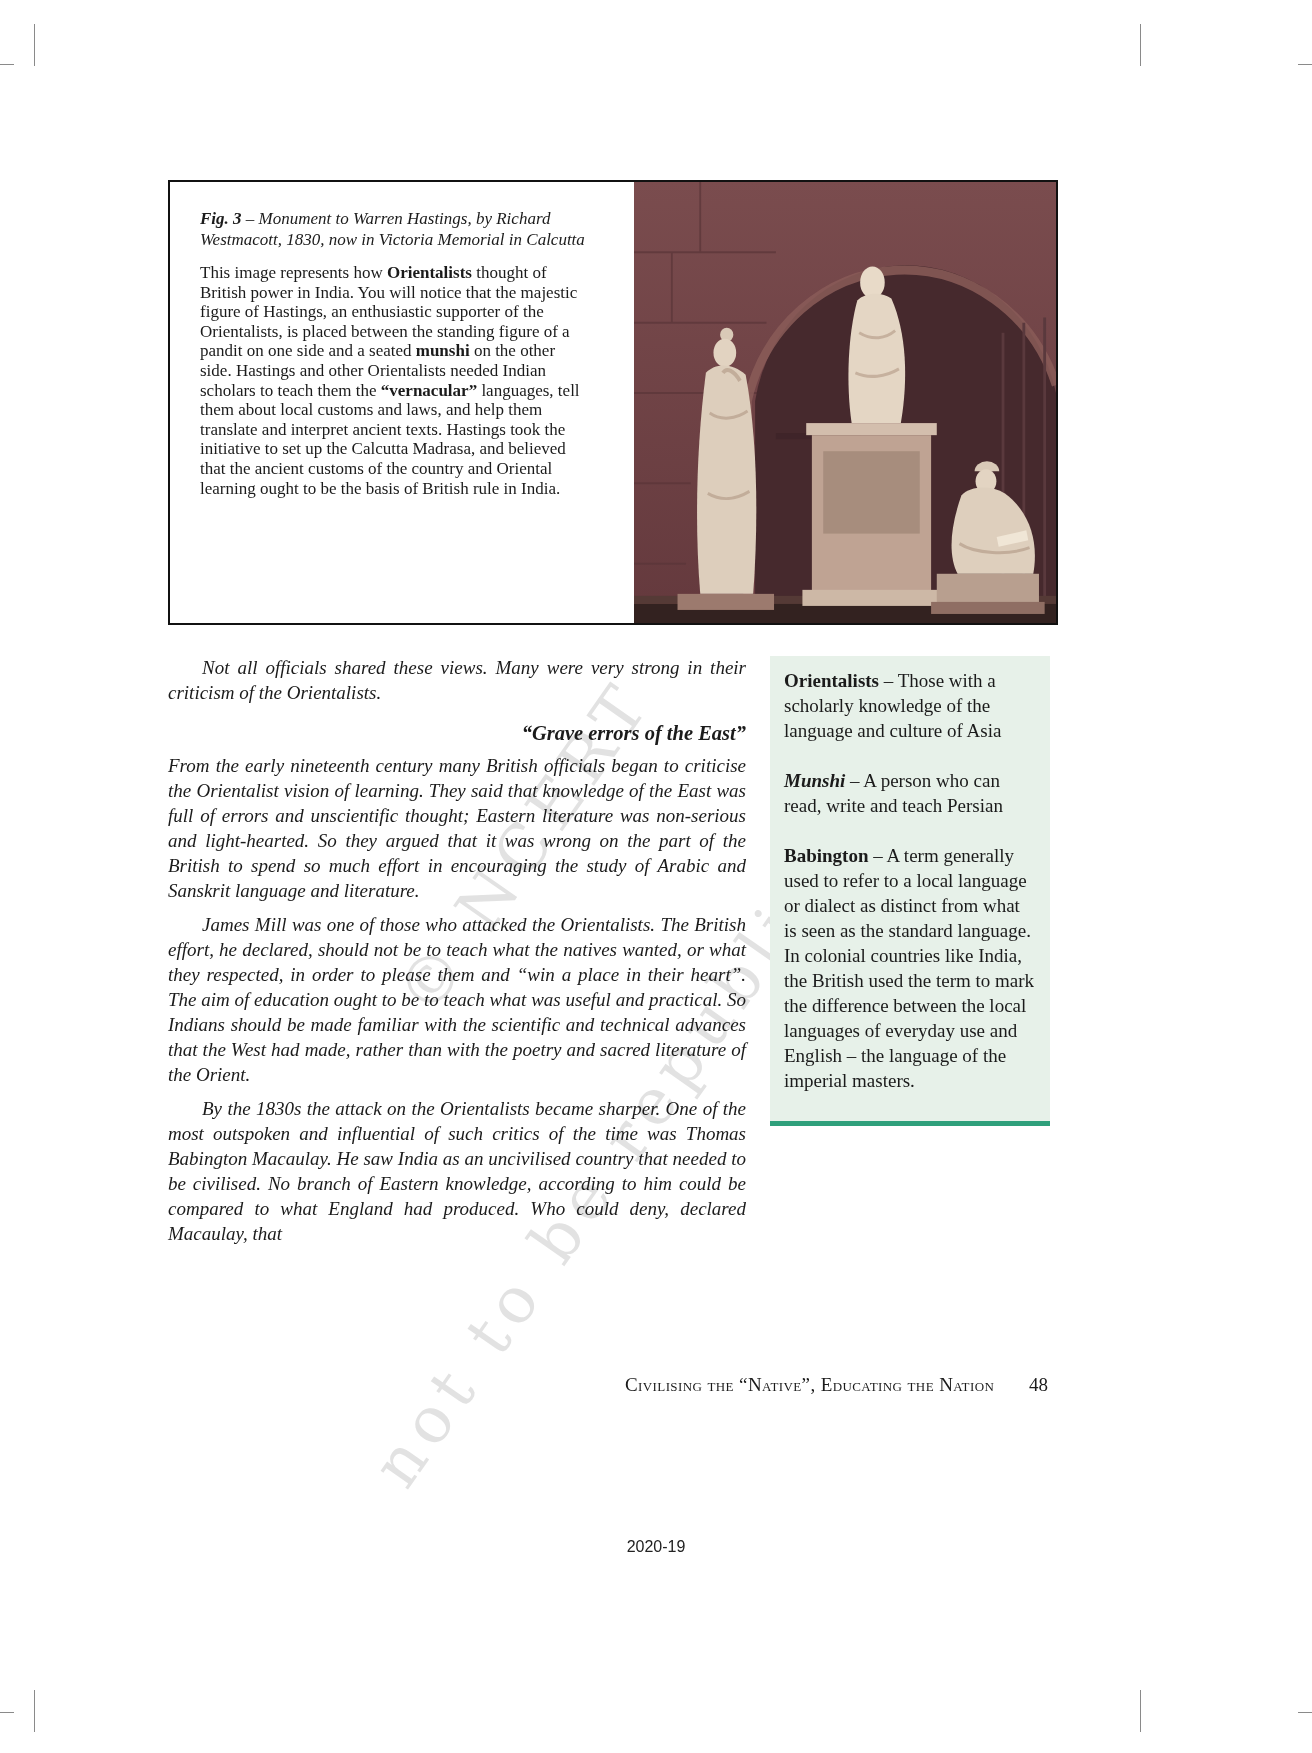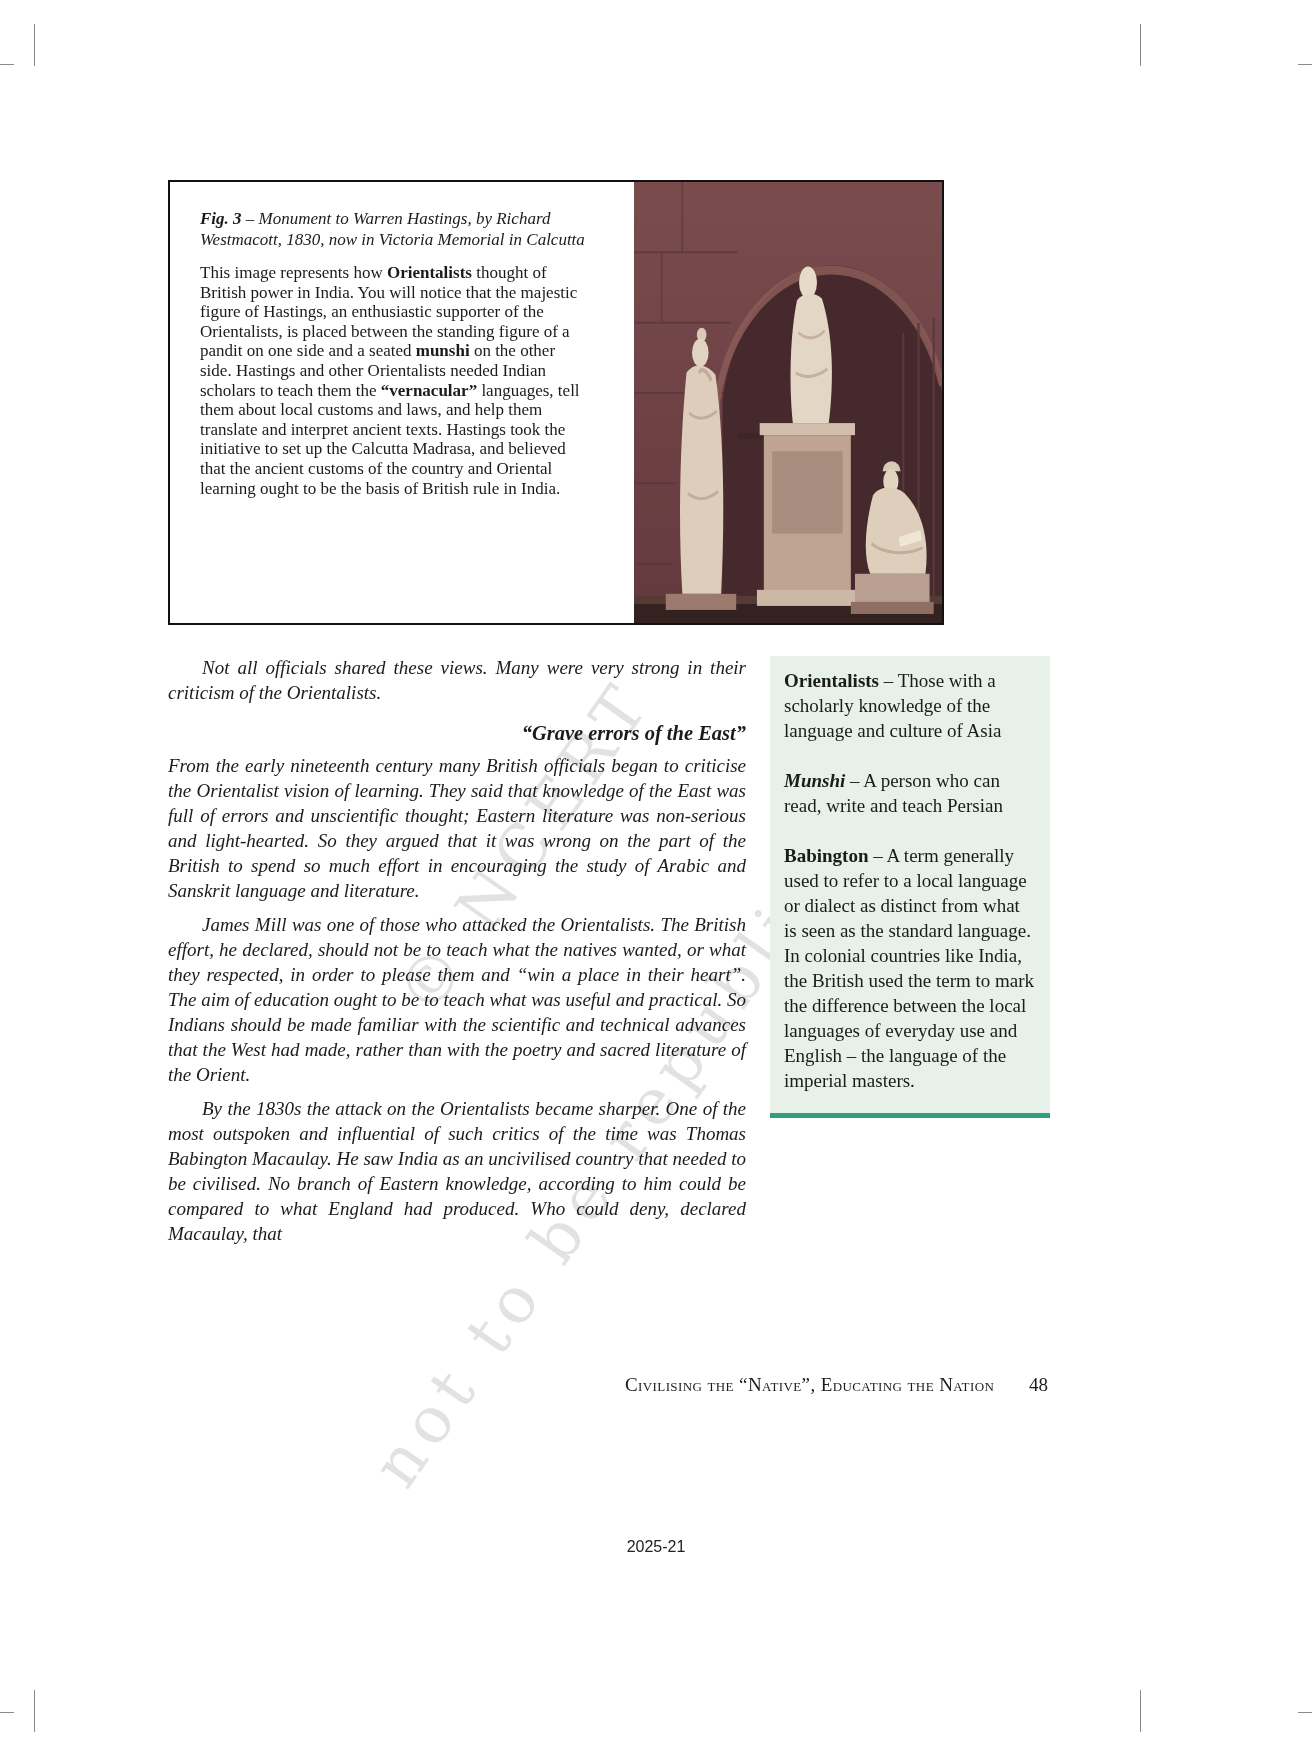--- a/index.html
+++ b/index.html
@@ -22,21 +22,21 @@
   .crop.tr-v { left: 1140px;top: 24px;   width: 1px;  height: 42px; }
   .crop.tr-h { right: 0;    top: 64px;   width: 14px; height: 1px;  }
   .crop.bl-v { left: 34px;  top: 1690px; width: 1px;  height: 42px; }
   .crop.bl-h { left: 0;     top: 1712px; width: 14px; height: 1px;  }
   .crop.br-v { left: 1140px;top: 1690px; width: 1px;  height: 42px; }
   .crop.br-h { right: 0;    top: 1712px; width: 14px; height: 1px;  }
 
   
   .figure-box {
     position: absolute; left: 168px; top: 180px;
-    width: 776px; height: 445px;
+    width: 890px; height: 445px;
     border: 2px solid #111;
     box-sizing: border-box;
     display: flex;
     background: #fff;
     gap: 24px;
   }
   .figure-text {
     width: 440px; box-sizing: border-box;
     padding: 26px 20px 0 30px;
   }
@@ -68,21 +68,21 @@
     font-size: 20.5px; font-weight: bold;
     margin: 16px 0 7px 0; text-align: right;
   }
 
   
   .glossary {
     position: absolute; left: 770px; top: 656px; width: 280px;
     box-sizing: border-box;
     background: var(--sidebar_bg, #e7f1e9);
     border-bottom: 5px solid var(--rule_green, #2fa07b);
-    padding: 12px 14px 20px 14px;
+    padding: 12px 14px 28px 14px;
     font-size: 19px; line-height: 25px;
   }
   .glossary .entry { margin: 0 0 25px 0; }
   .glossary .entry:last-child { margin-bottom: 0; }
 
   
   .footer {
     position: absolute; top: 1374px; right: 264px;
     font-size: 19px; white-space: nowrap;
   }
@@ -212,15 +212,15 @@
     <div class="entry"><span class="b">Orientalists</span><span> – Those with a scholarly knowledge of the language and culture of Asia</span></div>
     <div class="entry"><span class="b i">Munshi</span><span> – A person who can read, write and teach Persian</span></div>
     <div class="entry"><span class="b">Babington</span><span> – A term generally used to refer to a local language or dialect as distinct from what is seen as the standard language. In colonial countries like India, the British used the term to mark the difference between the local languages of everyday use and English – the language of the imperial masters.</span></div>
   </aside>
 
   <div class="footer">
     <span class="footer-title">Civilising the “Native”, Educating the Nation</span>
     <span class="footer-page">48</span>
   </div>
 
-  <div class="year-mark">2025-21</div>
+  <div class="year-mark">2020-19</div>
 
 </div>
 
 </body></html>

